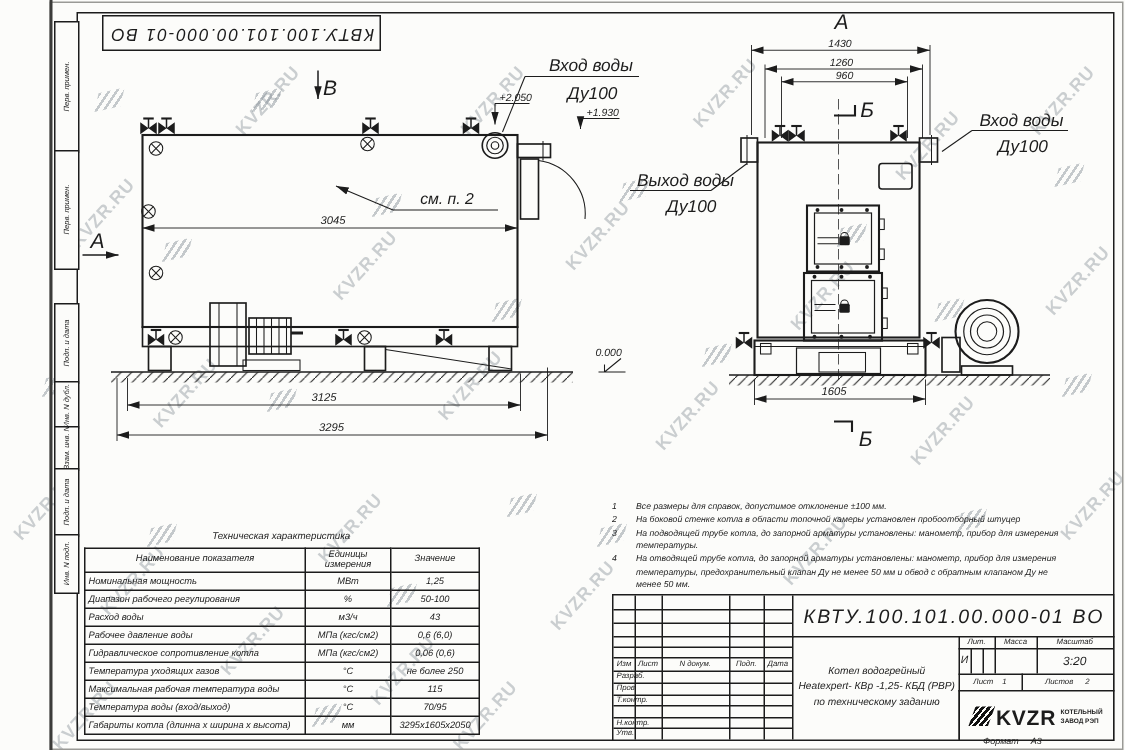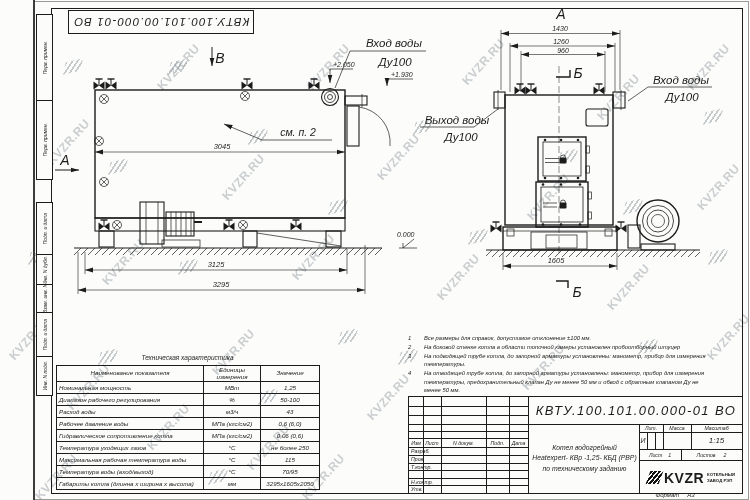--- a/index.html
+++ b/index.html
@@ -478,21 +478,21 @@
     <div class="vl" style="left:230px;top:27px;height:69px"></div>
     <div class="tb-cell" style="left:230px;top:27px;width:24px;height:8px">Лит.</div>
     <div class="tb-cell" style="left:254px;top:27px;width:28px;height:8px">Масса</div>
     <div class="tb-cell" style="left:282px;top:27px;width:51px;height:8px">Масштаб</div>
     <div class="hl" style="left:230px;top:35px;width:103px"></div>
     <div class="vl" style="left:254px;top:27px;height:25px"></div>
     <div class="vl" style="left:282px;top:27px;height:25px"></div>
     <div class="vl" style="left:238px;top:35px;height:17px"></div>
     <div class="vl" style="left:246px;top:35px;height:17px"></div>
     <div class="tb-cell" style="left:230px;top:35px;width:8px;height:17px;font-size:7px">И</div>
-    <div class="tb-cell" style="left:282px;top:35px;width:51px;height:17px;font-size:8px">1:15</div>
+    <div class="tb-cell" style="left:282px;top:35px;width:51px;height:17px;font-size:8px">3:20</div>
     <div class="hl" style="left:230px;top:52px;width:103px"></div>
     <div class="tb-cell" style="left:230px;top:52px;width:42px;height:11px;gap:6px">
       <span>Лист</span>
       <span>1</span>
     </div>
     <div class="vl" style="left:272px;top:52px;height:11px"></div>
     <div class="tb-cell" style="left:272px;top:52px;width:61px;height:11px;gap:8px">
       <span>Листов</span>
       <span>2</span>
     </div>

